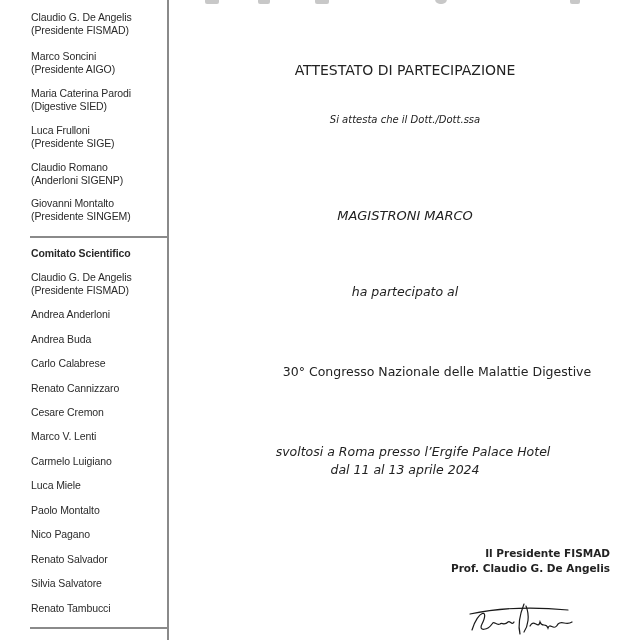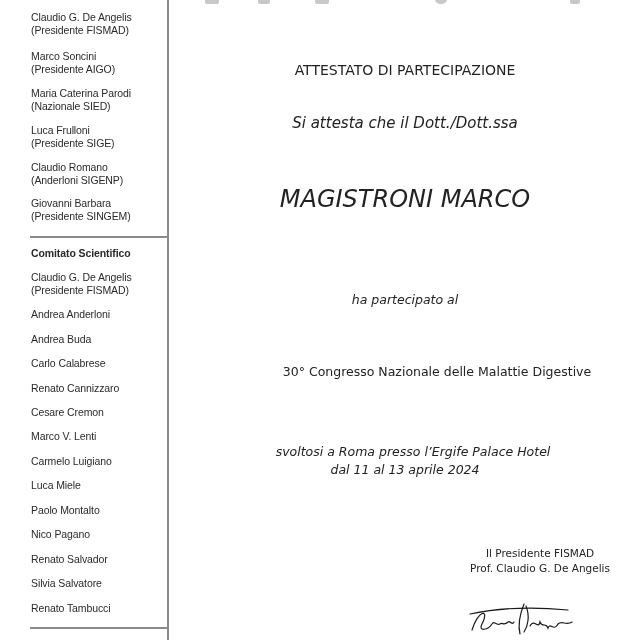--- a/index.html
+++ b/index.html
@@ -11,27 +11,27 @@
     .logos { position:absolute; top:0; left:190px; width:450px; height:6px; }
     .logo { position:absolute; top:-6px; height:10px; background:#9a9a9a; border-radius:2px; opacity:.55; }
     .vline { position:absolute; left:167px; top:0; width:2px; height:640px; background:#8a8a8a; }
     .hsep { position:absolute; left:30px; width:138px; height:2px; background:#8a8a8a; }
     .side { position:absolute; left:31px; font-size:10.5px; line-height:13px; color:#2a2a2a; letter-spacing:-0.1px; }
     .side .entry { position:absolute; left:0; white-space:nowrap; }
     .side .head { position:absolute; left:0; font-weight:bold; white-space:nowrap; font-size:10.5px; }
     .main { position:absolute; left:170px; width:470px; text-align:center; color:#222; font-family:"DejaVu Sans", sans-serif; }
     .main .line { position:absolute; left:0; width:470px; white-space:nowrap; }
     .title { font-size:14px; top:62px; letter-spacing:0px; }
-    .intro { font-size:15px; font-style:italic; top:114px; }
-    .name { font-size:24px; font-style:italic; top:185px; }
-    .part { font-size:12.5px; font-style:italic; top:284px;margin-top:8px; }
+    .intro { font-size:10px; font-style:italic; top:114px; }
+    .name { font-size:13px; font-style:italic; top:208px; }
+    .part { font-size:12.5px; font-style:italic; top:284px; }
     .event { font-size:12.5px; top:364px;padding-left:32px; }
     .venue { font-size:12.5px; font-style:italic; top:444px;padding-left:8px; }
     .dates { font-size:12.5px; font-style:italic; top:462px; }
-    .sig { position:absolute; right:30px; text-align:center; font-size:10.5px; line-height:15px; color:#222; font-family:"DejaVu Sans", sans-serif; }
+    .sig { position:absolute; right:30px; text-align:right; font-size:10.5px; line-height:15px; color:#222; font-family:"DejaVu Sans", sans-serif;font-weight:bold; }
   </style>
 </head>
 <body>
 
 <div class="logos">
   <div class="logo" style="left:15px;width:14px;"></div>
   <div class="logo" style="left:68px;width:12px;"></div>
   <div class="logo" style="left:125px;width:14px;"></div>
   <div class="logo" style="left:245px;width:12px;border-radius:6px;"></div>
   <div class="logo" style="left:380px;width:10px;"></div>
@@ -43,32 +43,32 @@
   <div class="entry" style="top:11px">
     <div>Claudio G. De Angelis</div>
     <div>(Presidente FISMAD)</div>
   </div>
   <div class="entry" style="top:50px">
     <div>Marco Soncini</div>
     <div>(Presidente AIGO)</div>
   </div>
   <div class="entry" style="top:87px">
     <div>Maria Caterina Parodi</div>
-    <div>(Nazionale SIED)</div>
+    <div>(Digestive SIED)</div>
   </div>
   <div class="entry" style="top:124px">
     <div>Luca Frulloni</div>
     <div>(Presidente SIGE)</div>
   </div>
   <div class="entry" style="top:161px">
     <div>Claudio Romano</div>
     <div>(Anderloni SIGENP)</div>
   </div>
   <div class="entry" style="top:197px">
-    <div>Giovanni Barbara</div>
+    <div>Giovanni Montalto</div>
     <div>(Presidente SINGEM)</div>
   </div>
 
   <div class="head" style="top:247px">Comitato Scientifico</div>
 
   <div class="entry" style="top:271px">
     <div>Claudio G. De Angelis</div>
     <div>(Presidente FISMAD)</div>
   </div>
 

